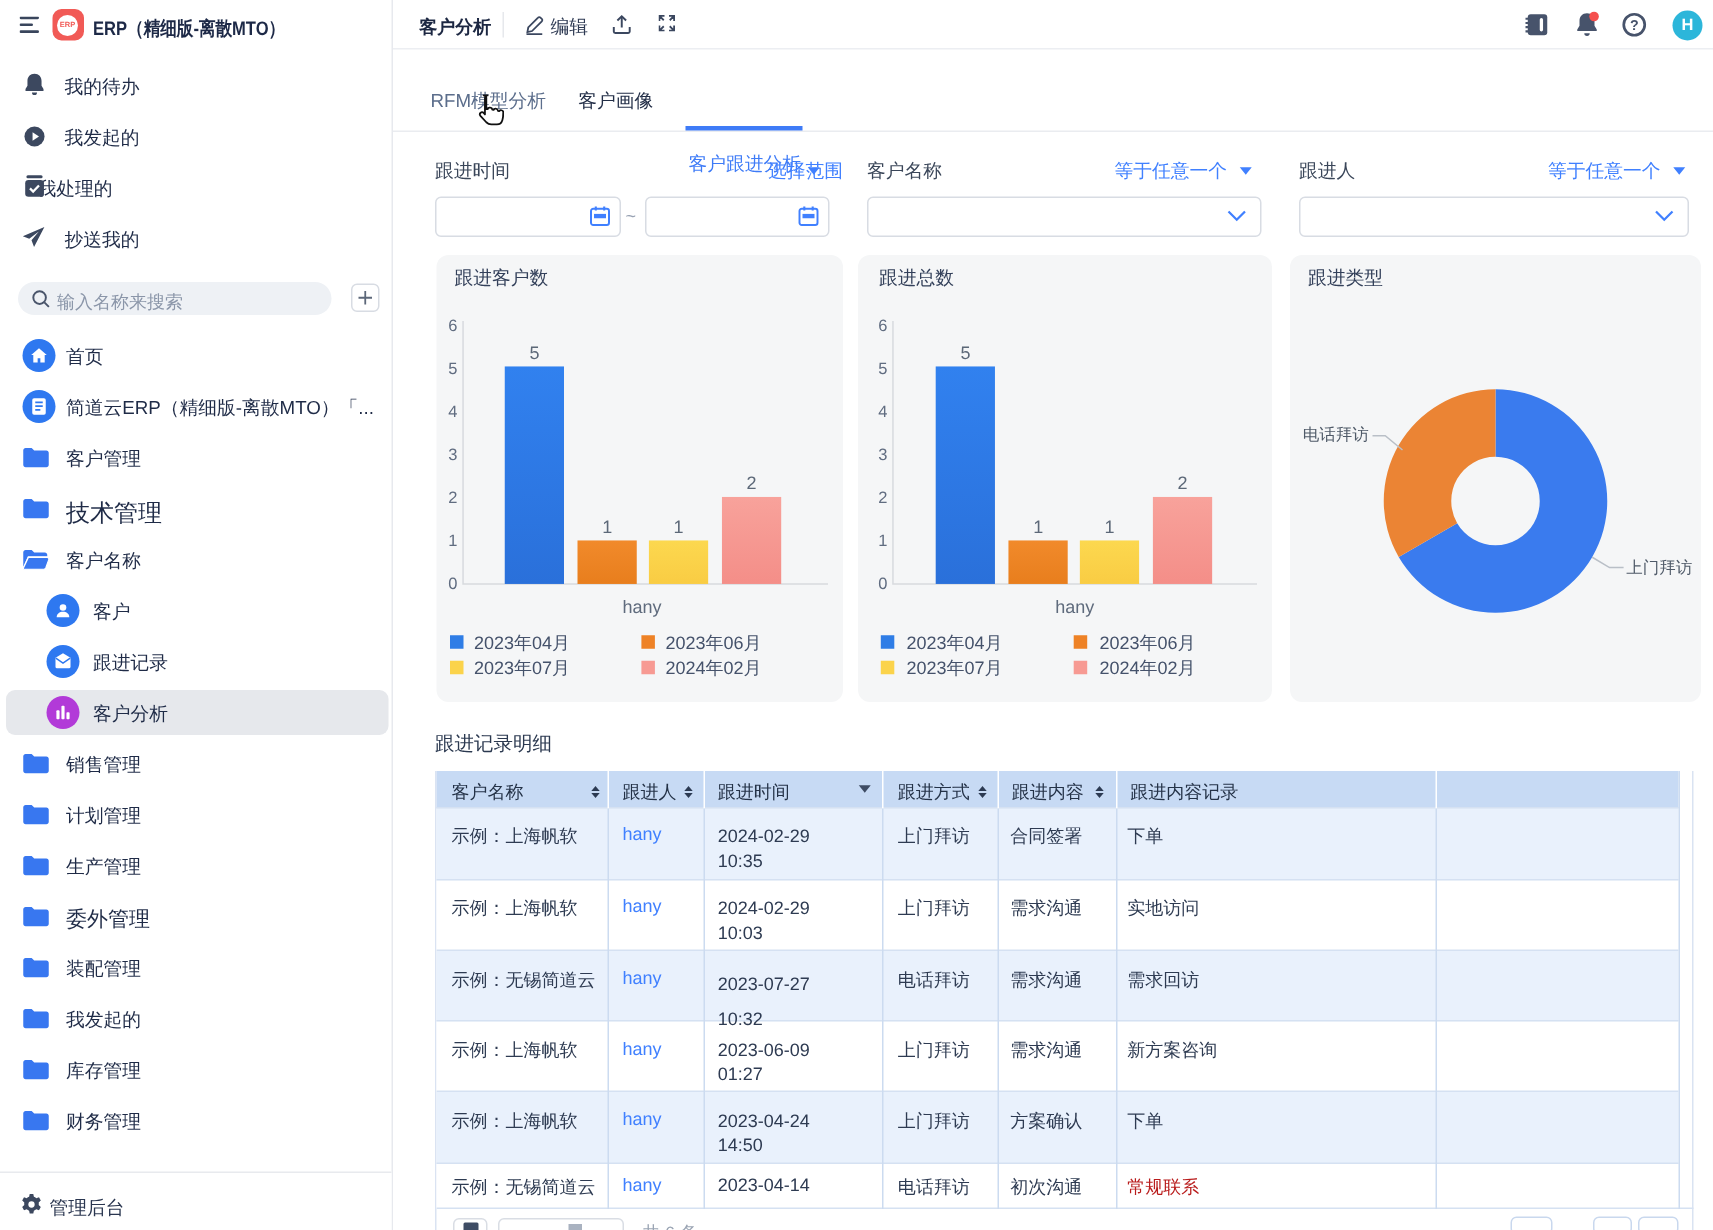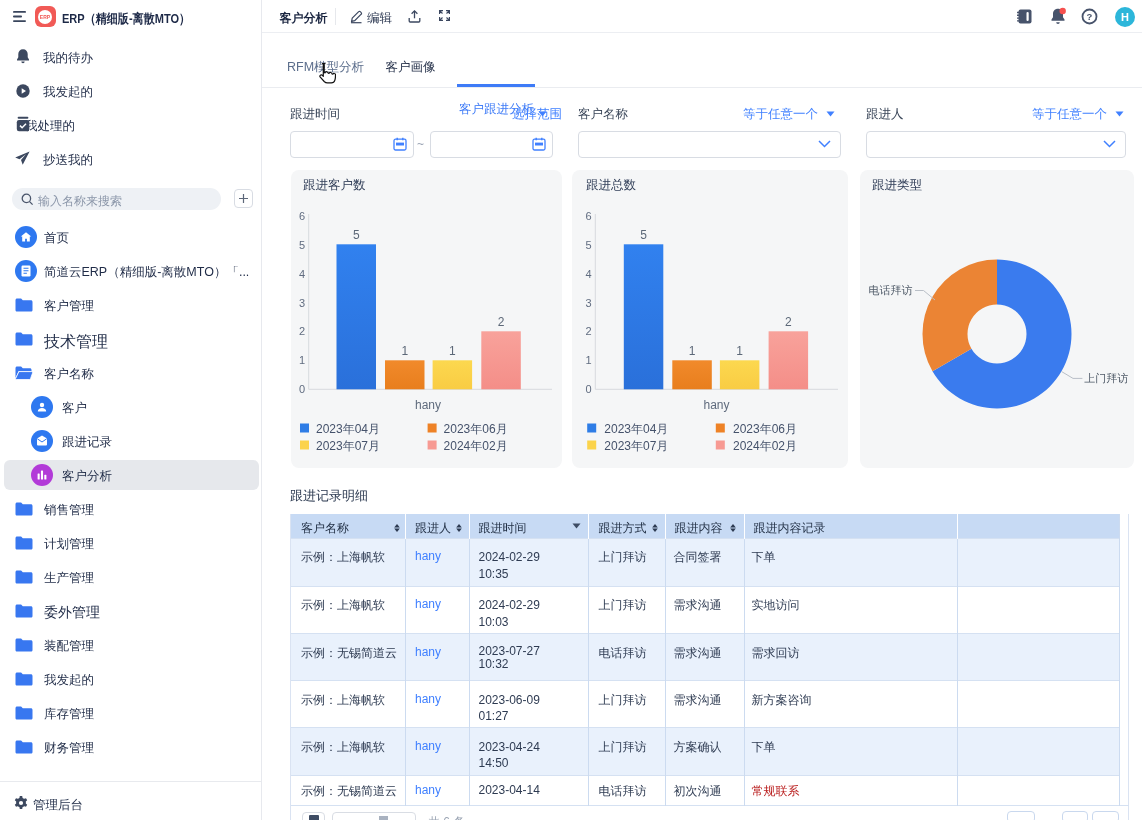--- a/index.html
+++ b/index.html
@@ -404,21 +404,21 @@
 <div class="abs" style="left:673.5px;top:549.0px;font-size:12px;color:#2e3b52;">合同签署</div>
 <div class="abs" style="left:751.5px;top:549.0px;font-size:12px;color:#2e3b52;">下单</div>
 <div class="abs" style="left:301px;top:597.0px;font-size:12px;color:#2e3b52;">示例：上海帆软</div>
 <div class="abs" style="left:415px;top:597.0px;font-size:12px;color:#4080ff;">hany</div>
 <div class="abs" style="left:478.5px;top:597.0px;font-size:12px;line-height:16.5px;color:#2e3b52;">2024-02-29<br>10:03</div>
 <div class="abs" style="left:598.5px;top:597.0px;font-size:12px;color:#2e3b52;">上门拜访</div>
 <div class="abs" style="left:673.5px;top:597.0px;font-size:12px;color:#2e3b52;">需求沟通</div>
 <div class="abs" style="left:751.5px;top:597.0px;font-size:12px;color:#2e3b52;text-align:right;">实地访问</div>
 <div class="abs" style="left:301px;top:644.5px;font-size:12px;color:#2e3b52;">示例：无锡简道云</div>
 <div class="abs" style="left:415px;top:644.5px;font-size:12px;color:#4080ff;">hany</div>
-<div class="abs" style="left:478.5px;top:644.5px;font-size:12px;line-height:13px;color:#2e3b52;">2023-07-27<br>10:32</div>
+<div class="abs" style="left:478.5px;top:644.5px;font-size:12px;line-height:23px;color:#2e3b52;">2023-07-27<br>10:32</div>
 <div class="abs" style="left:598.5px;top:644.5px;font-size:12px;color:#2e3b52;">电话拜访</div>
 <div class="abs" style="left:673.5px;top:644.5px;font-size:12px;color:#2e3b52;">需求沟通</div>
 <div class="abs" style="left:751.5px;top:644.5px;font-size:12px;color:#2e3b52;">需求回访</div>
 <div class="abs" style="left:301px;top:691.5px;font-size:12px;color:#2e3b52;">示例：上海帆软</div>
 <div class="abs" style="left:415px;top:691.5px;font-size:12px;color:#4080ff;">hany</div>
 <div class="abs" style="left:478.5px;top:691.5px;font-size:12px;line-height:16.5px;color:#2e3b52;">2023-06-09<br>01:27</div>
 <div class="abs" style="left:598.5px;top:691.5px;font-size:12px;color:#2e3b52;">上门拜访</div>
 <div class="abs" style="left:673.5px;top:691.5px;font-size:12px;color:#2e3b52;">需求沟通</div>
 <div class="abs" style="left:751.5px;top:691.5px;font-size:12px;color:#2e3b52;">新方案咨询</div>
 <div class="abs" style="left:301px;top:738.5px;font-size:12px;color:#2e3b52;">示例：上海帆软</div>

